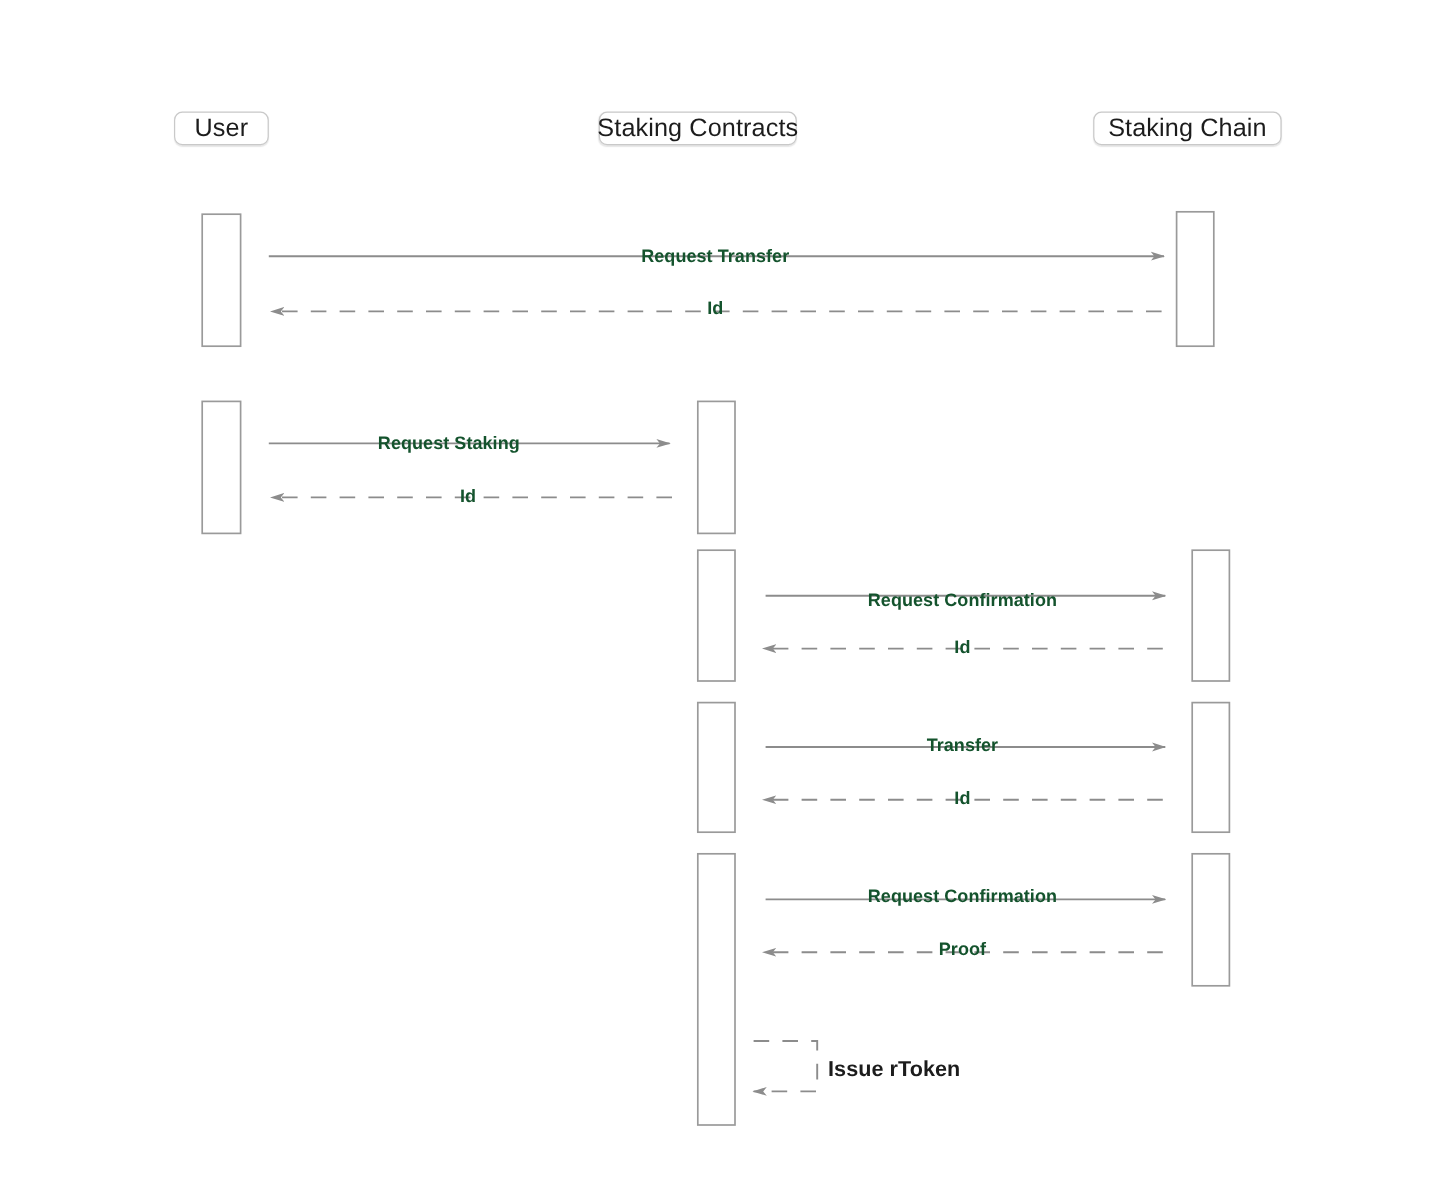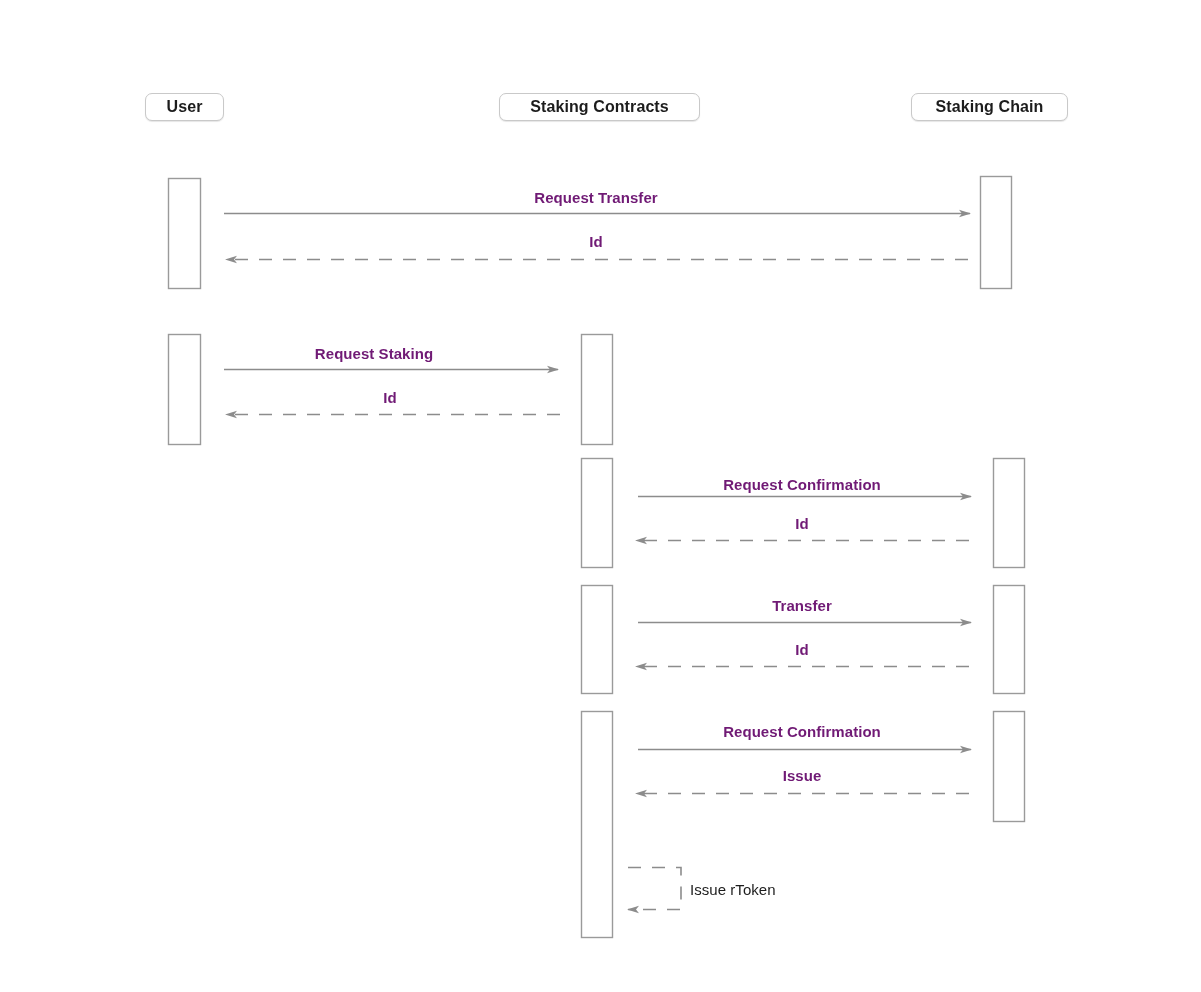--- a/index.html
+++ b/index.html
@@ -34,39 +34,40 @@
     box-sizing: border-box;
     background: #ffffff;
     border: 1px solid #c9c9c9;
     border-radius: 7px;
     box-shadow: 0 1px 1px rgba(0,0,0,0.10);
     display: flex;
     align-items: center;
     justify-content: center;
     height: 28px;
     color: #1c1c1c;
-    font-size: 16px;
-    font-weight: bold;
+    font-size: 21px;
+    font-weight: normal;
     letter-spacing: 0.1px;
     white-space: nowrap;
   }
   .msg-label {
     position: absolute;
     transform: translateX(-50%);
-    color: #701a75;
+    color: #14532d;
     font-size: 15px;
     font-weight: bold;
     white-space: nowrap;
     letter-spacing: 0.05px;
+    margin-top: 16px;
   }
   .selfmsg-label {
     position: absolute;
     color: #1c1c1c;
-    font-size: 15px;
-    font-weight: normal;
+    font-size: 18px;
+    font-weight: bold;
     white-space: nowrap;
     letter-spacing: 0.05px;
   }
 </style>
 </head>
 <body>
 
 <div id="diagram-root">
 
   <svg class="diagram" viewBox="0 0 1201 992">
@@ -104,34 +105,34 @@
       </g>
     <g id="selfmsg-layer">
         <path d="M628,867.5 L681,867.5 L681,909.5 L628,909.5" fill="none" stroke="#8c8c8c" stroke-width="1.6" stroke-dasharray="13 11" marker-end="url(#arrow-left)"></path>
       </g>
   </svg>
 
   <div id="participant-layer">
       <div class="participant-box" style="left: 145px; top: 93px; width: 79px;">
         <span>User</span>
       </div>
-      <div class="participant-box" style="left: 499px; top: 93px; width: 201px;">
+      <div class="participant-box" style="left: 499px; top: 93px; width: 165px;">
         <span>Staking Contracts</span>
       </div>
       <div class="participant-box" style="left: 911px; top: 93px; width: 157px; justify-content: center;">
         <span>Staking Chain</span>
       </div>
     </div>
   <div id="label-layer">
       <div class="msg-label" style="left: 596px; top: 189px;">Request Transfer</div>
       <div class="msg-label" style="left: 596px; top: 233px;">Id</div>
       <div class="msg-label" style="left: 374px; top: 345px;">Request Staking</div>
       <div class="msg-label" style="left: 390px; top: 389px;">Id</div>
       <div class="msg-label" style="left: 802px; top: 476px;">Request Confirmation</div>
       <div class="msg-label" style="left: 802px; top: 515px;">Id</div>
       <div class="msg-label" style="left: 802px; top: 597px;">Transfer</div>
       <div class="msg-label" style="left: 802px; top: 641px;">Id</div>
       <div class="msg-label" style="left: 802px; top: 723px;">Request Confirmation</div>
-      <div class="msg-label" style="left: 802px; top: 767px;">Issue</div>
+      <div class="msg-label" style="left: 802px; top: 767px;">Proof</div>
       <div class="selfmsg-label" style="left: 690px; top: 881px;">Issue rToken</div>
     </div>
 
 </div>
 
 </body></html>

